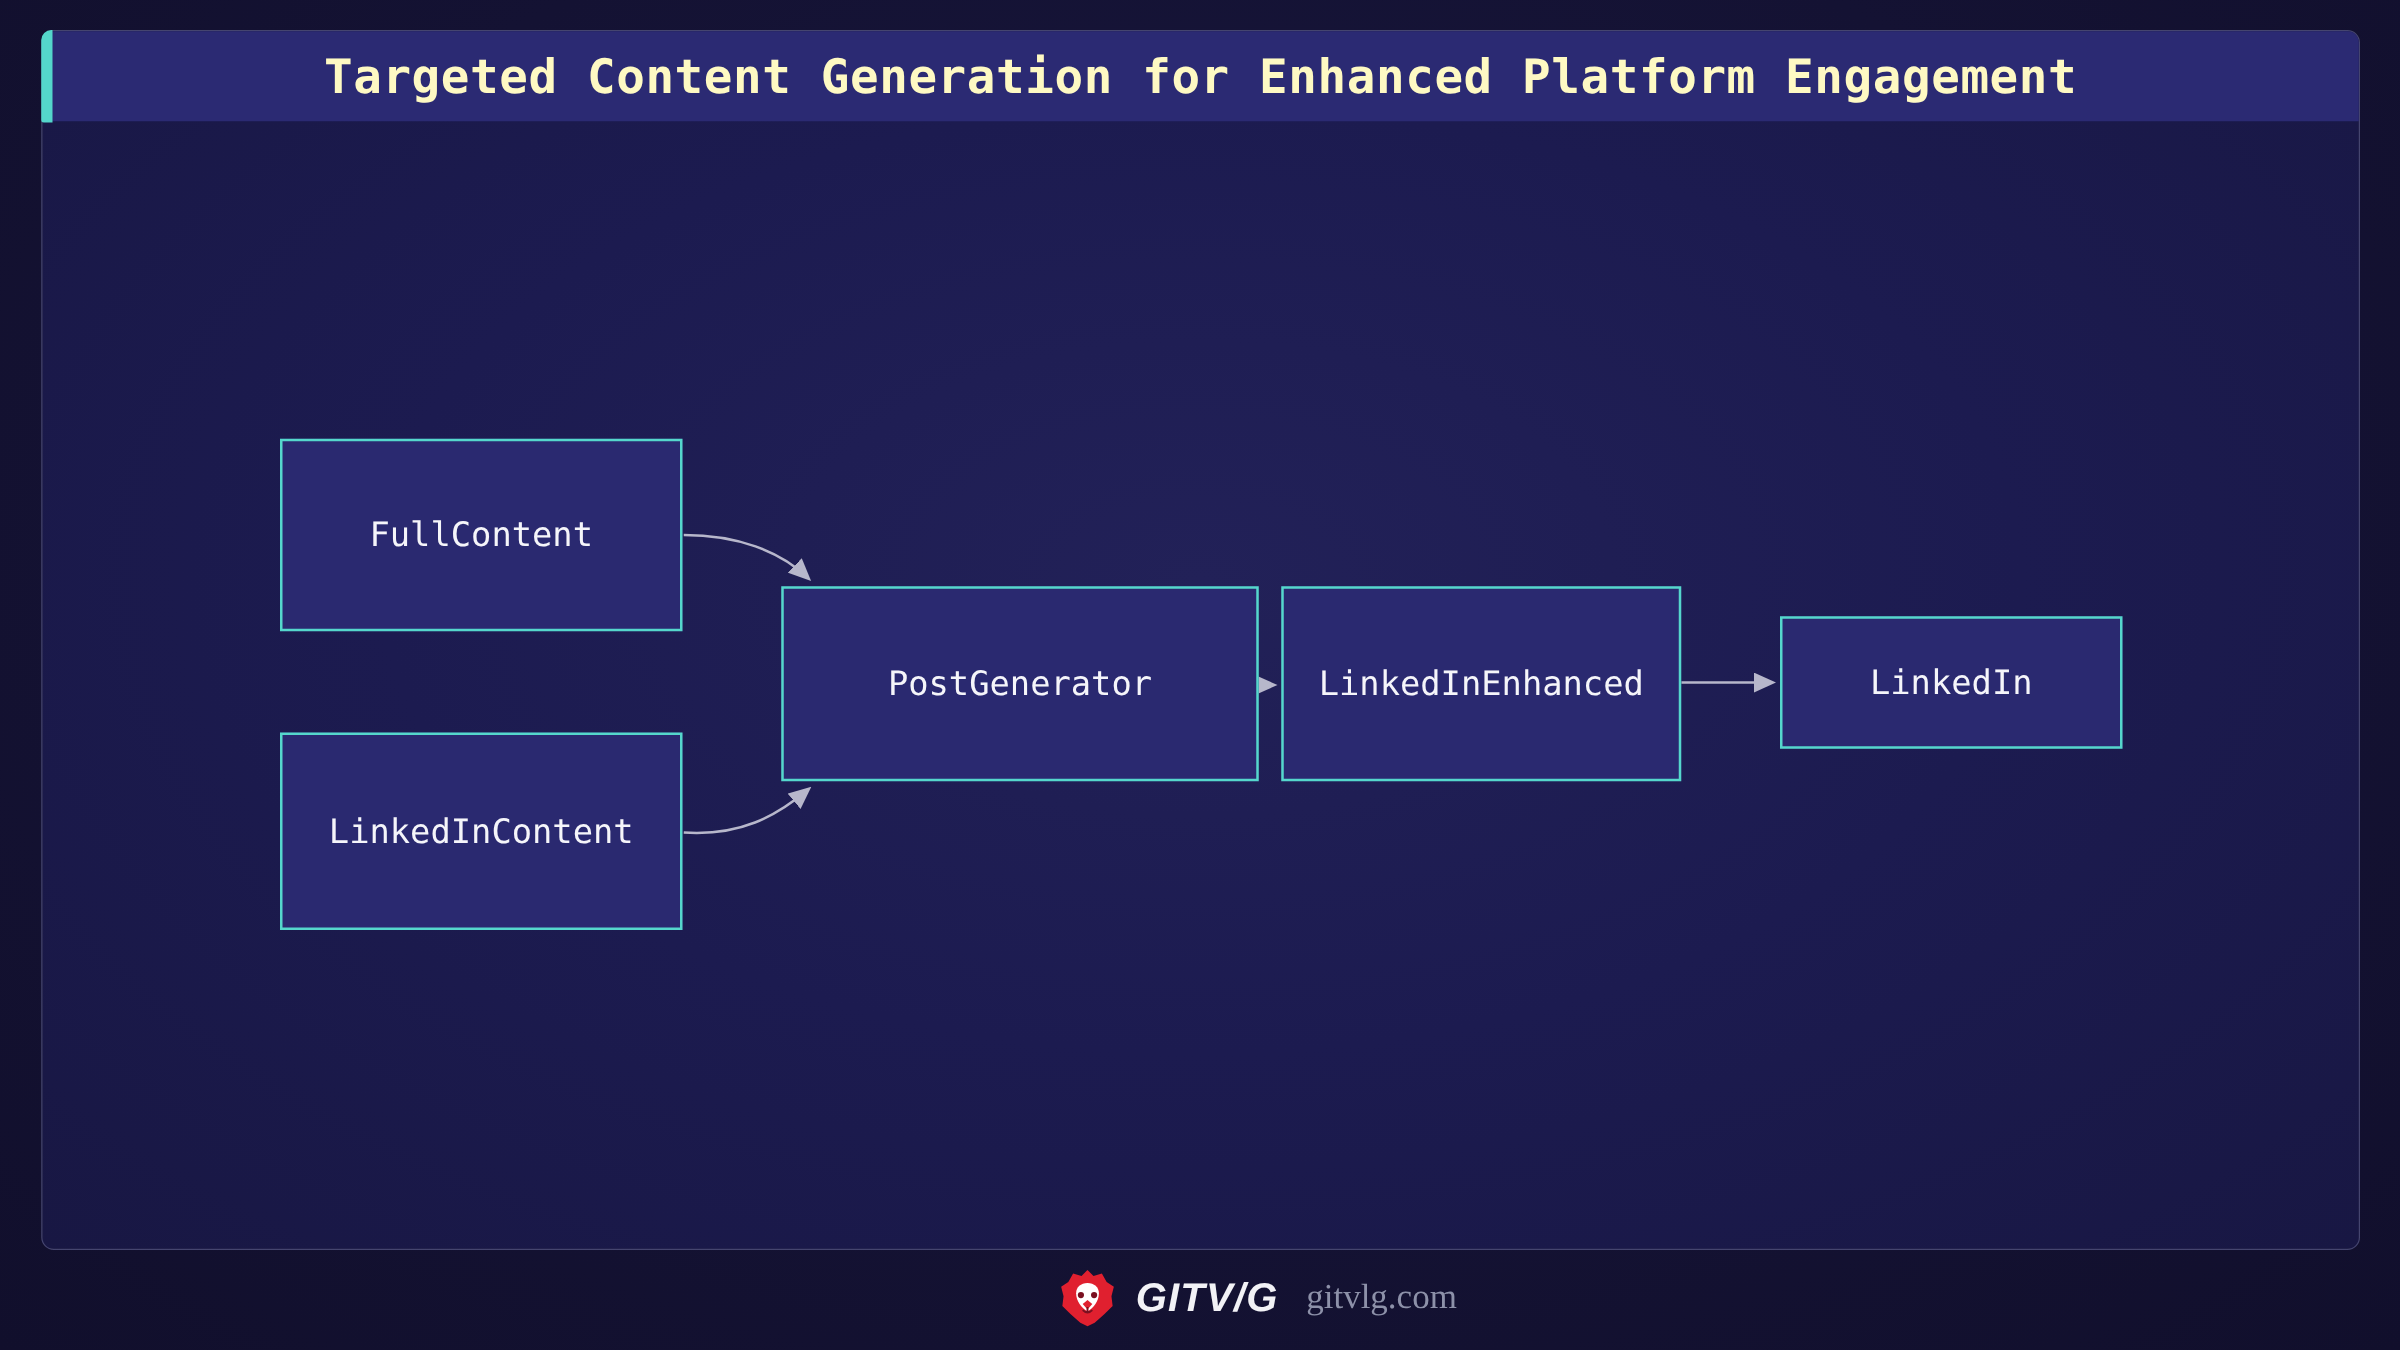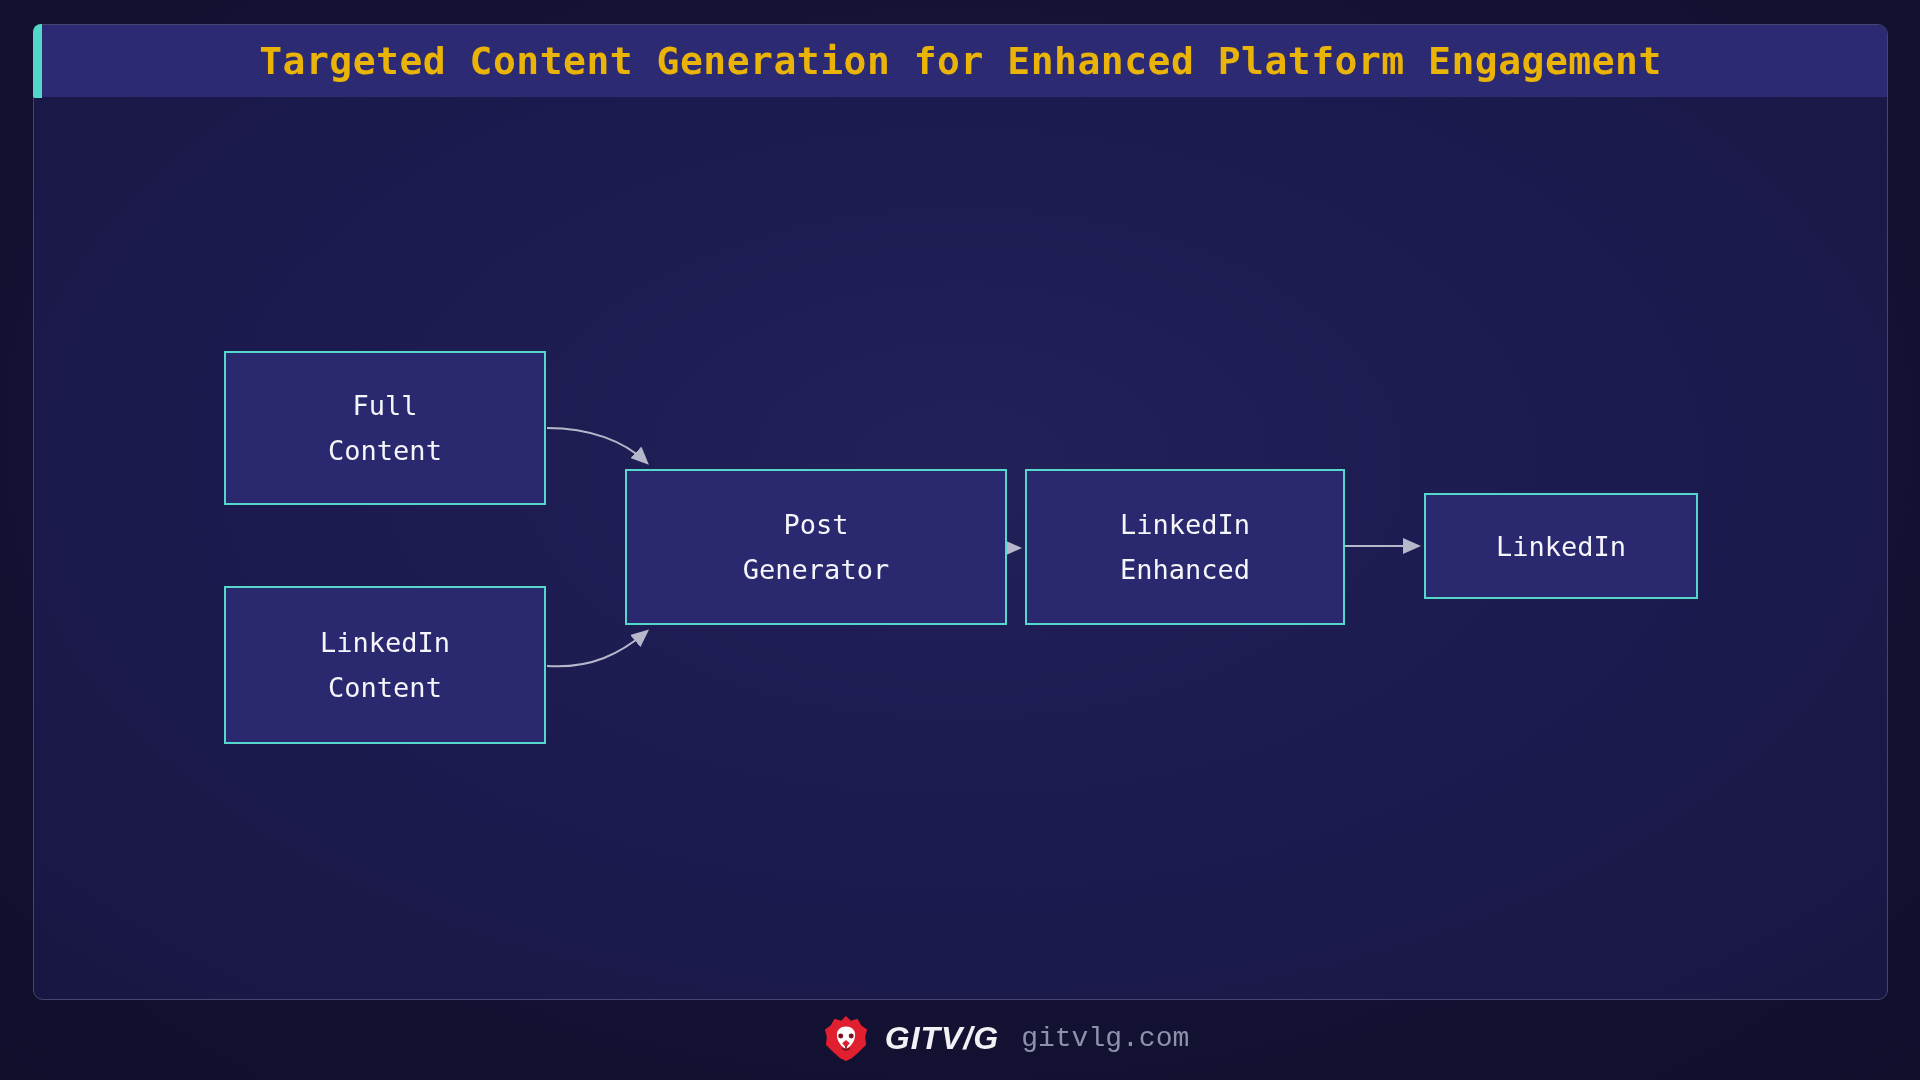--- a/index.html
+++ b/index.html
@@ -44,33 +44,33 @@
   .title-accent {
     position: absolute;
     left: -1px;
     top: -1px;
     width: 9px;
     height: 74px;
     background: #54d6cb;
     border-radius: 8px 0 0 2px;
   }
   .title-text {
-    color: #eab308;
+    color: #fef9c3;
     font-size: 38px;
     font-weight: bold;
     letter-spacing: 0.5px;
     white-space: nowrap;
   }
   .node {
     position: absolute;
     background: #2a2970;
     border: 2px solid #55d7cc;
     box-sizing: border-box;
     display: flex;
-    flex-direction: column;
+    flex-direction: row;
     align-items: center;
     justify-content: center;
     color: #f5f5fa;
     font-size: 27px;
     line-height: 45px;
     text-align: center;
   }
   .node-full-content     { left: 190px; top: 326px; width: 322px; height: 154px; }
   .node-linkedin-content { left: 190px; top: 561px; width: 322px; height: 158px; }
   .node-post-generator   { left: 591px; top: 444px; width: 382px; height: 156px; }
@@ -103,21 +103,21 @@
   }
   .footer-brand {
     font-family: "Liberation Sans", sans-serif;
     font-style: italic;
     font-weight: bold;
     font-size: 32px;
     color: #f2f2f6;
     letter-spacing: 1px;
   }
   .footer-site {
-    font-family: Liberation Mono, monospace;
+    font-family: Liberation Serif, serif;
     font-size: 28px;
     color: #8d91a9;
     margin-left: 6px;
   }
 </style>
 </head>
 <body>
 
 <div class="page">
 

